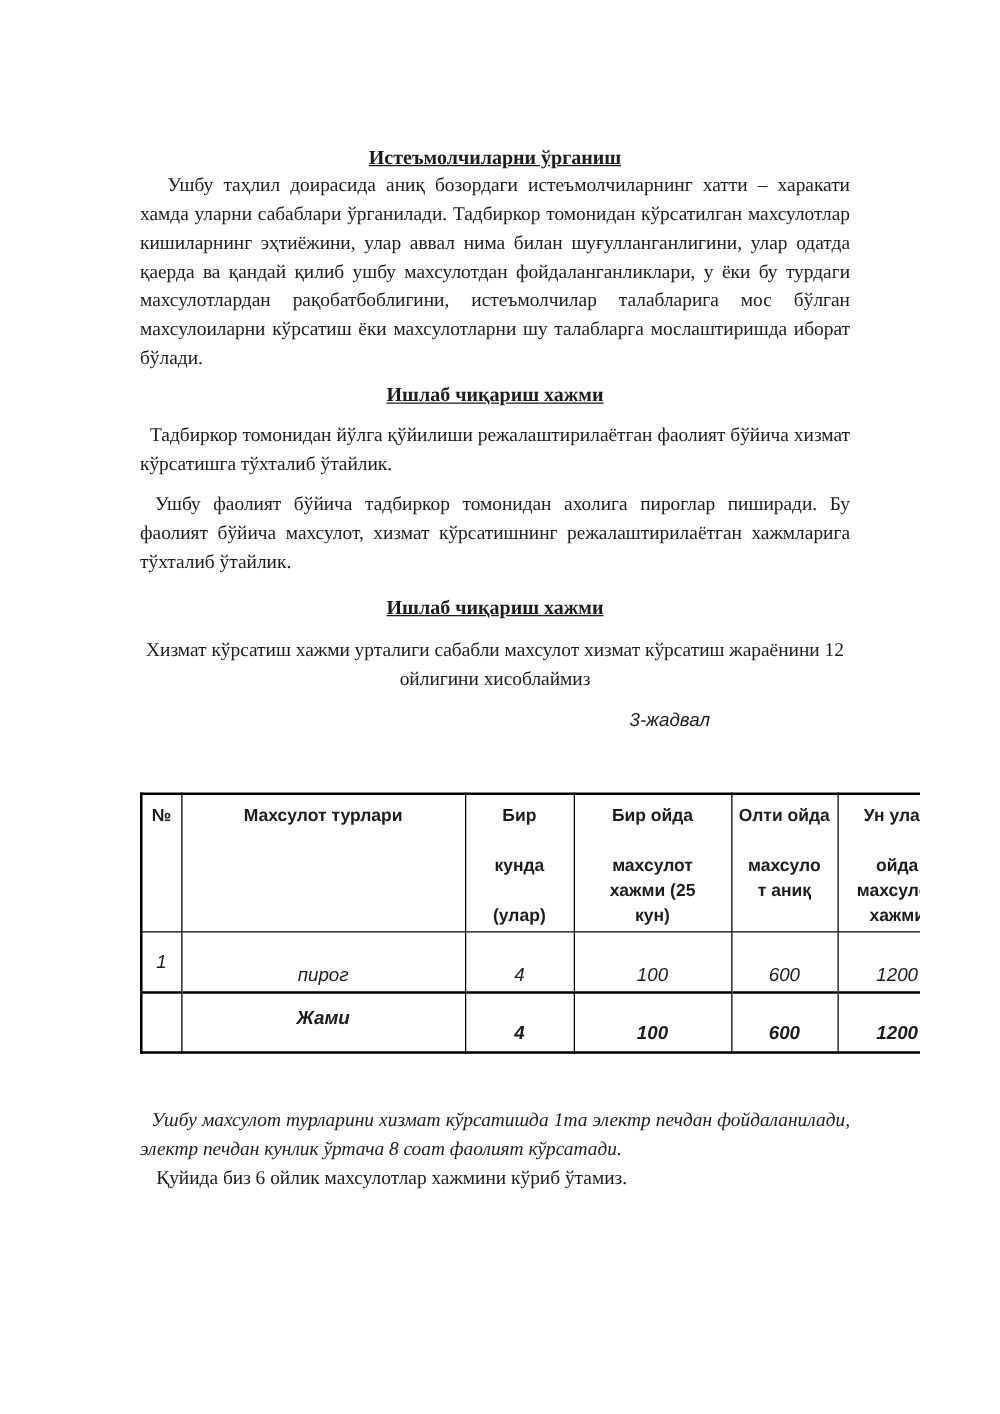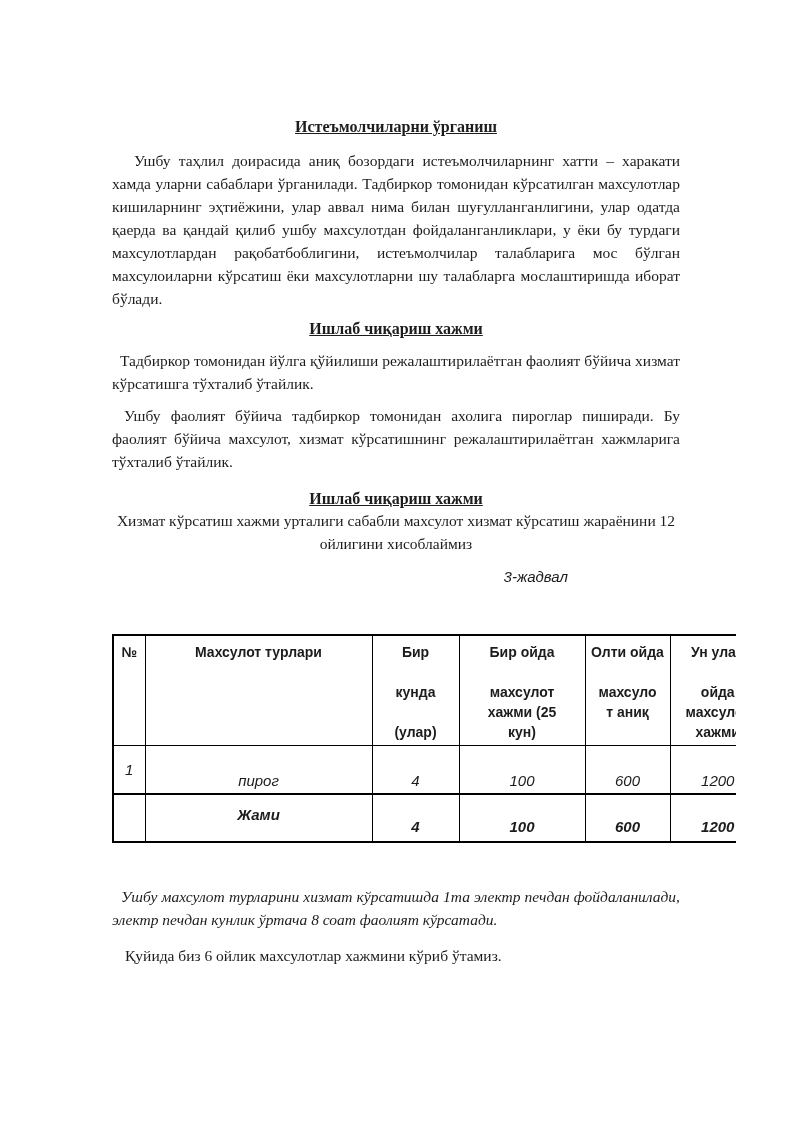--- a/index.html
+++ b/index.html
@@ -22,26 +22,26 @@
     font-size: 16px;
     line-height: 20px;
     text-decoration: underline;
   }
   .para {
     font-size: 15.5px;
     line-height: 23px;
     text-align: justify;
   }
   .para.centered { text-align: center; }
-  .p-intro    { margin-top: 12px; text-indent: 22px; }
+  .p-intro    { text-indent: 22px; }
   .h-prod1    { margin-top: 9px; }
   .p-plan     { margin-top: 10px; text-indent: 8px; }
   .p-activity { margin-top: 9px;  text-indent: 12px; }
   .h-prod2    { margin-top: 16px; }
-  .p-service  { }
+  .p-service  { margin-top: 12px; }
   .caption {
     margin-top: 11px;
     text-align: right;
     padding-right: 112px;
     font-family: "Liberation Sans", sans-serif;
     font-style: italic;
     font-size: 15px;
     line-height: 21px;
   }
   table.volume-table {
@@ -72,21 +72,21 @@
     text-align: center;
     font-size: 15px;
     font-style: italic;
     vertical-align: bottom;
     padding-bottom: 4px;
   }
   .volume-table td.cell-num { vertical-align: middle; padding-bottom: 0; }
   .volume-table tr.data-row-2 td { font-weight: bold; padding-bottom: 6px; }
   .volume-table tr.data-row-2 td.cell-name { vertical-align: middle; padding-bottom: 8px; }
   .p-oven { margin-top: 42px; text-indent: 9px; font-style: italic; }
-  .p-next { margin-top: 13px; text-indent: 13px; }
+  .p-next { text-indent: 13px; }
 </style>
 </head>
 <body>
 
 <div class="page">
   <div class="doc">
 
     <div class="doc-title">Истеъмолчиларни ўрганиш</div>
 
     <p class="para p-intro">Ушбу таҳлил доирасида аниқ бозордаги истеъмолчиларнинг хатти – харакати хамда уларни сабаблари ўрганилади. Тадбиркор томонидан кўрсатилган махсулотлар кишиларнинг эҳтиёжини, улар аввал нима билан шуғулланганлигини, улар одатда қаерда ва қандай қилиб ушбу махсулотдан фойдаланганликлари, у ёки бу турдаги махсулотлардан рақобатбоблигини, истеъмолчилар талабларига мос бўлган махсулоиларни кўрсатиш ёки махсулотларни шу талабларга мослаштиришда иборат бўлади.</p>

